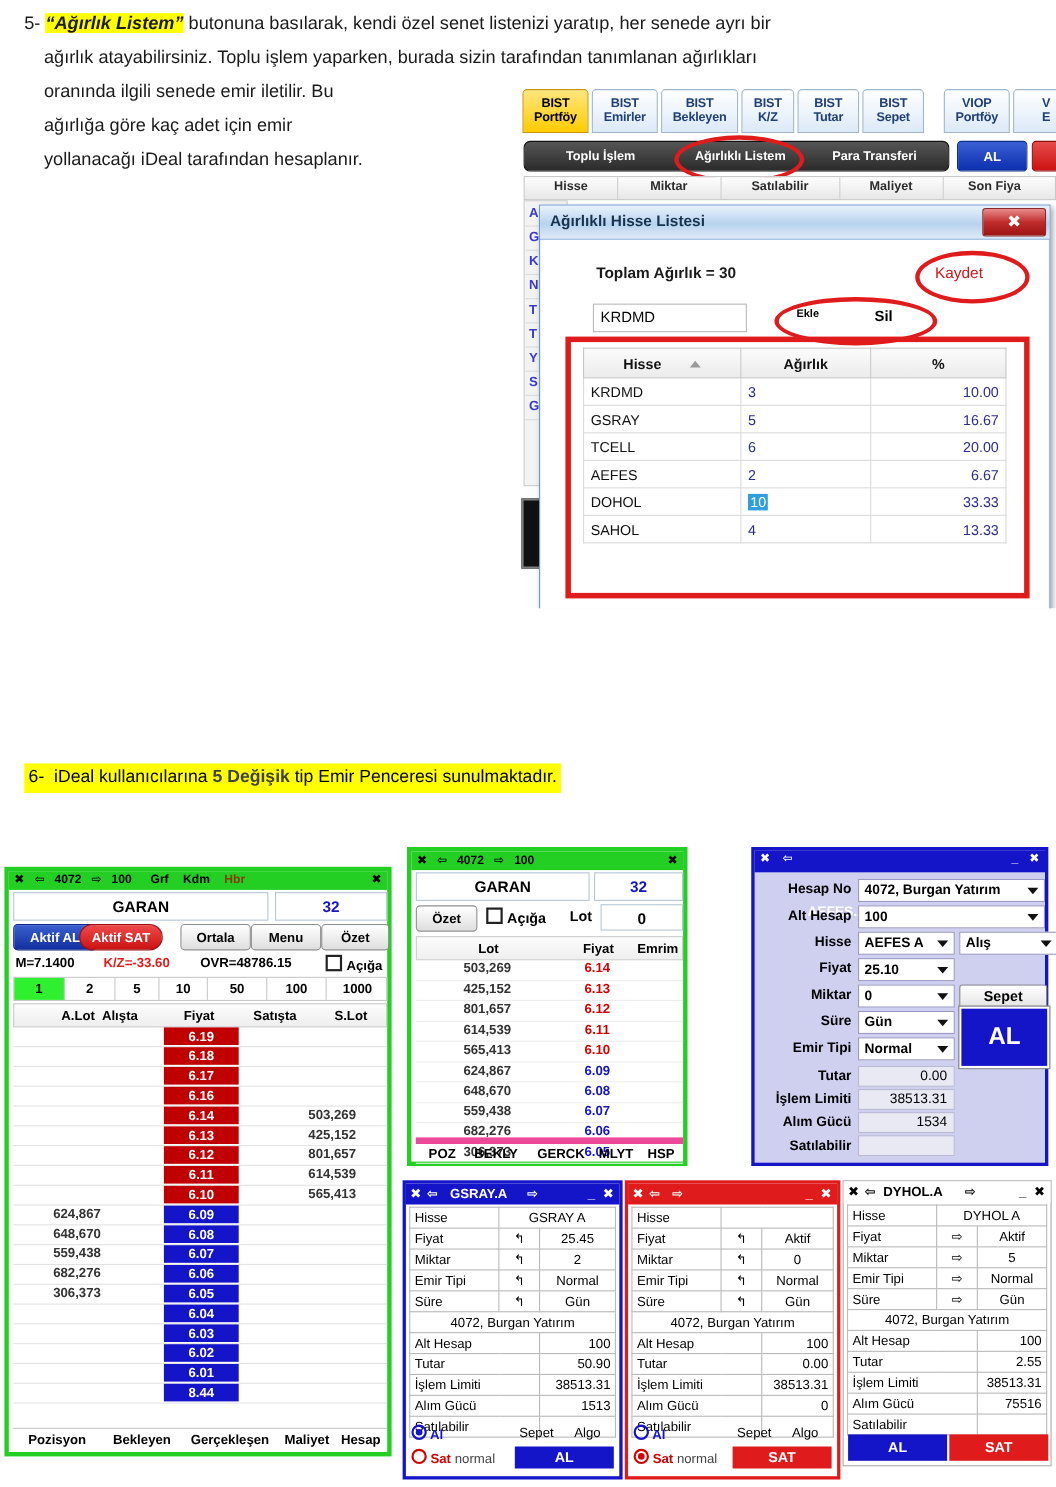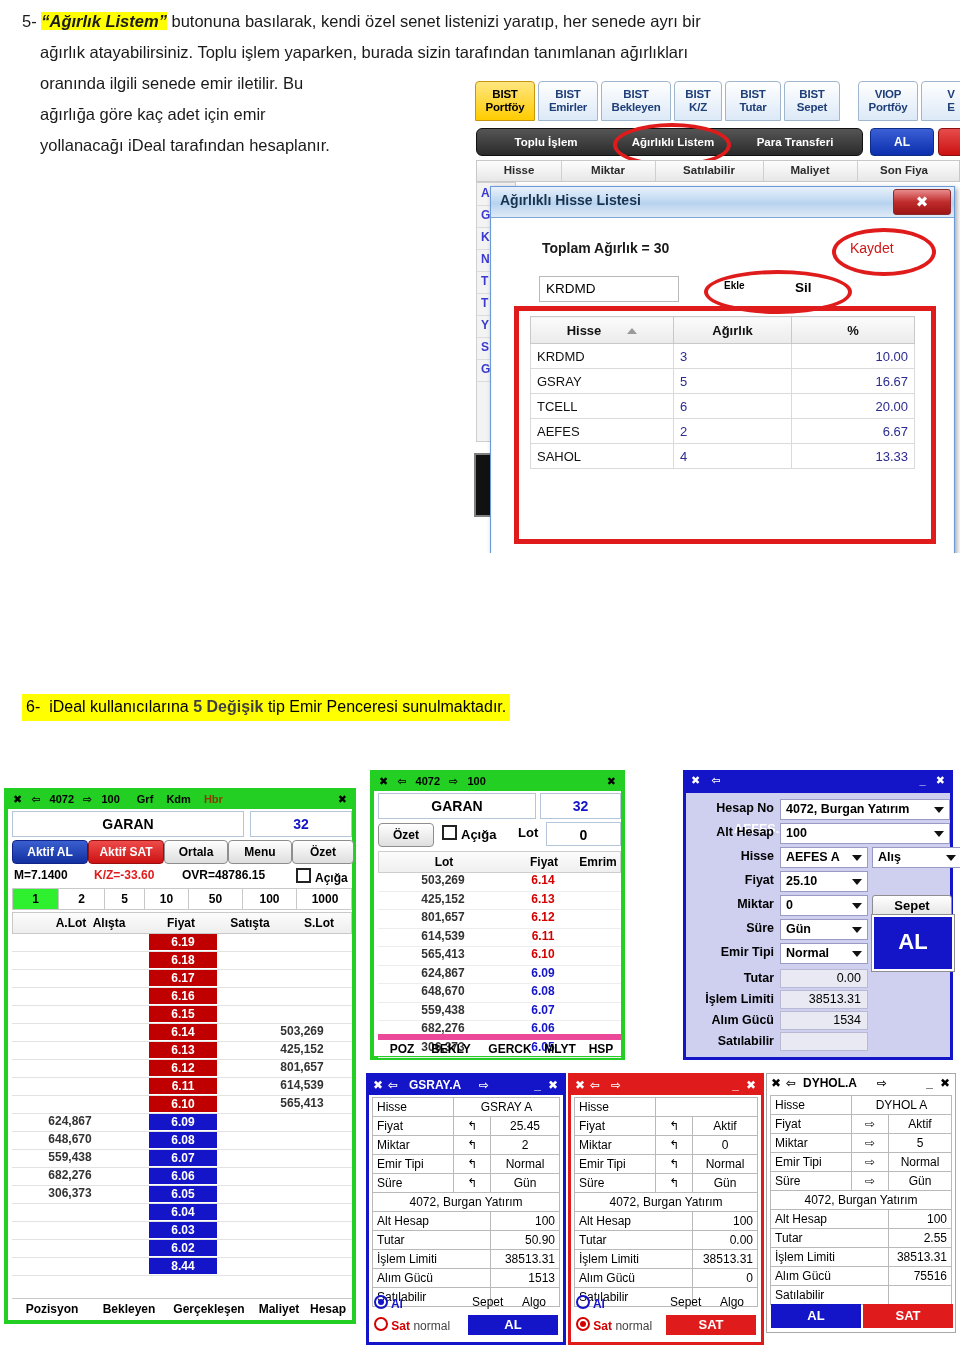--- a/index.html
+++ b/index.html
@@ -313,20 +313,25 @@
           <td class="sym">TCELL</td>
           <td>6</td>
           <td class="pct">20.00</td>
         </tr>
         <tr>
           <td class="sym">AEFES</td>
           <td>2</td>
           <td class="pct">6.67</td>
         </tr>
         <tr>
+          <td class="sym">DOHOL</td>
+          <td><span class="selcell">10</span></td>
+          <td class="pct">33.33</td>
+        </tr>
+        <tr>
           <td class="sym">SAHOL</td>
           <td>4</td>
           <td class="pct">13.33</td>
         </tr>
       </tbody>
         </table>
       <div class="rect" style="left:22px;top:88px;width:412px;height:228px;"></div>
     </div>
   </div>
 </div>
@@ -350,21 +355,21 @@
     <span class="R">✖</span>
   </div>
 
   <div class="gb-row1">
     <div class="fbox" style="left:0;top:0;width:232px;height:26px;">GARAN</div>
     <div class="fbox" style="left:238px;top:0;width:102px;height:26px;color:#1414c8;">32</div>
   </div>
 
   <div class="btnrow">
     <div class="ob blue" style="left:0;width:74px;">Aktif AL</div>
-    <div class="ob red" style="left:76px;width:74px;">Aktif SAT</div>
+    <div class="ob red" style="left:60px;width:74px;border-radius:12px;">Aktif SAT</div>
     <div class="ob" style="left:152px;width:62px;">Ortala</div>
     <div class="ob" style="left:216px;width:62px;">Menu</div>
     <div class="ob" style="left:280px;width:60px;">Özet</div>
   </div>
 
   <div class="statline">
     <span style="position:absolute;left:0;">M=7.1400</span>
     <span class="kz" style="position:absolute;left:80px;">K/Z=-33.60</span>
     <span style="position:absolute;left:168px;">OVR=48786.15</span>
     <span style="position:absolute;left:282px;"><span class="chk"></span><span>Açığa</span></span>
@@ -404,25 +409,20 @@
         <span class="p r">6.17</span>
         <span class="sl"></span>
       </div>
     <div class="dr">
         <span class="al"></span>
         <span class="p r">6.16</span>
         <span class="sl"></span>
       </div>
     <div class="dr">
         <span class="al"></span>
-        <span class="p r">6.15</span>
-        <span class="sl"></span>
-      </div>
-    <div class="dr">
-        <span class="al"></span>
         <span class="p r">6.14</span>
         <span class="sl">503,269</span>
       </div>
     <div class="dr">
         <span class="al"></span>
         <span class="p r">6.13</span>
         <span class="sl">425,152</span>
       </div>
     <div class="dr">
         <span class="al"></span>
@@ -470,20 +470,25 @@
         <span class="sl"></span>
       </div>
     <div class="dr">
         <span class="al"></span>
         <span class="p b">6.03</span>
         <span class="sl"></span>
       </div>
     <div class="dr">
         <span class="al"></span>
         <span class="p b">6.02</span>
+        <span class="sl"></span>
+      </div>
+    <div class="dr">
+        <span class="al"></span>
+        <span class="p b">6.01</span>
         <span class="sl"></span>
       </div>
     <div class="dr">
         <span class="al"></span>
         <span class="p b">8.44</span>
         <span class="sl"></span>
       </div>
   </div>
 
   <div class="footer">

